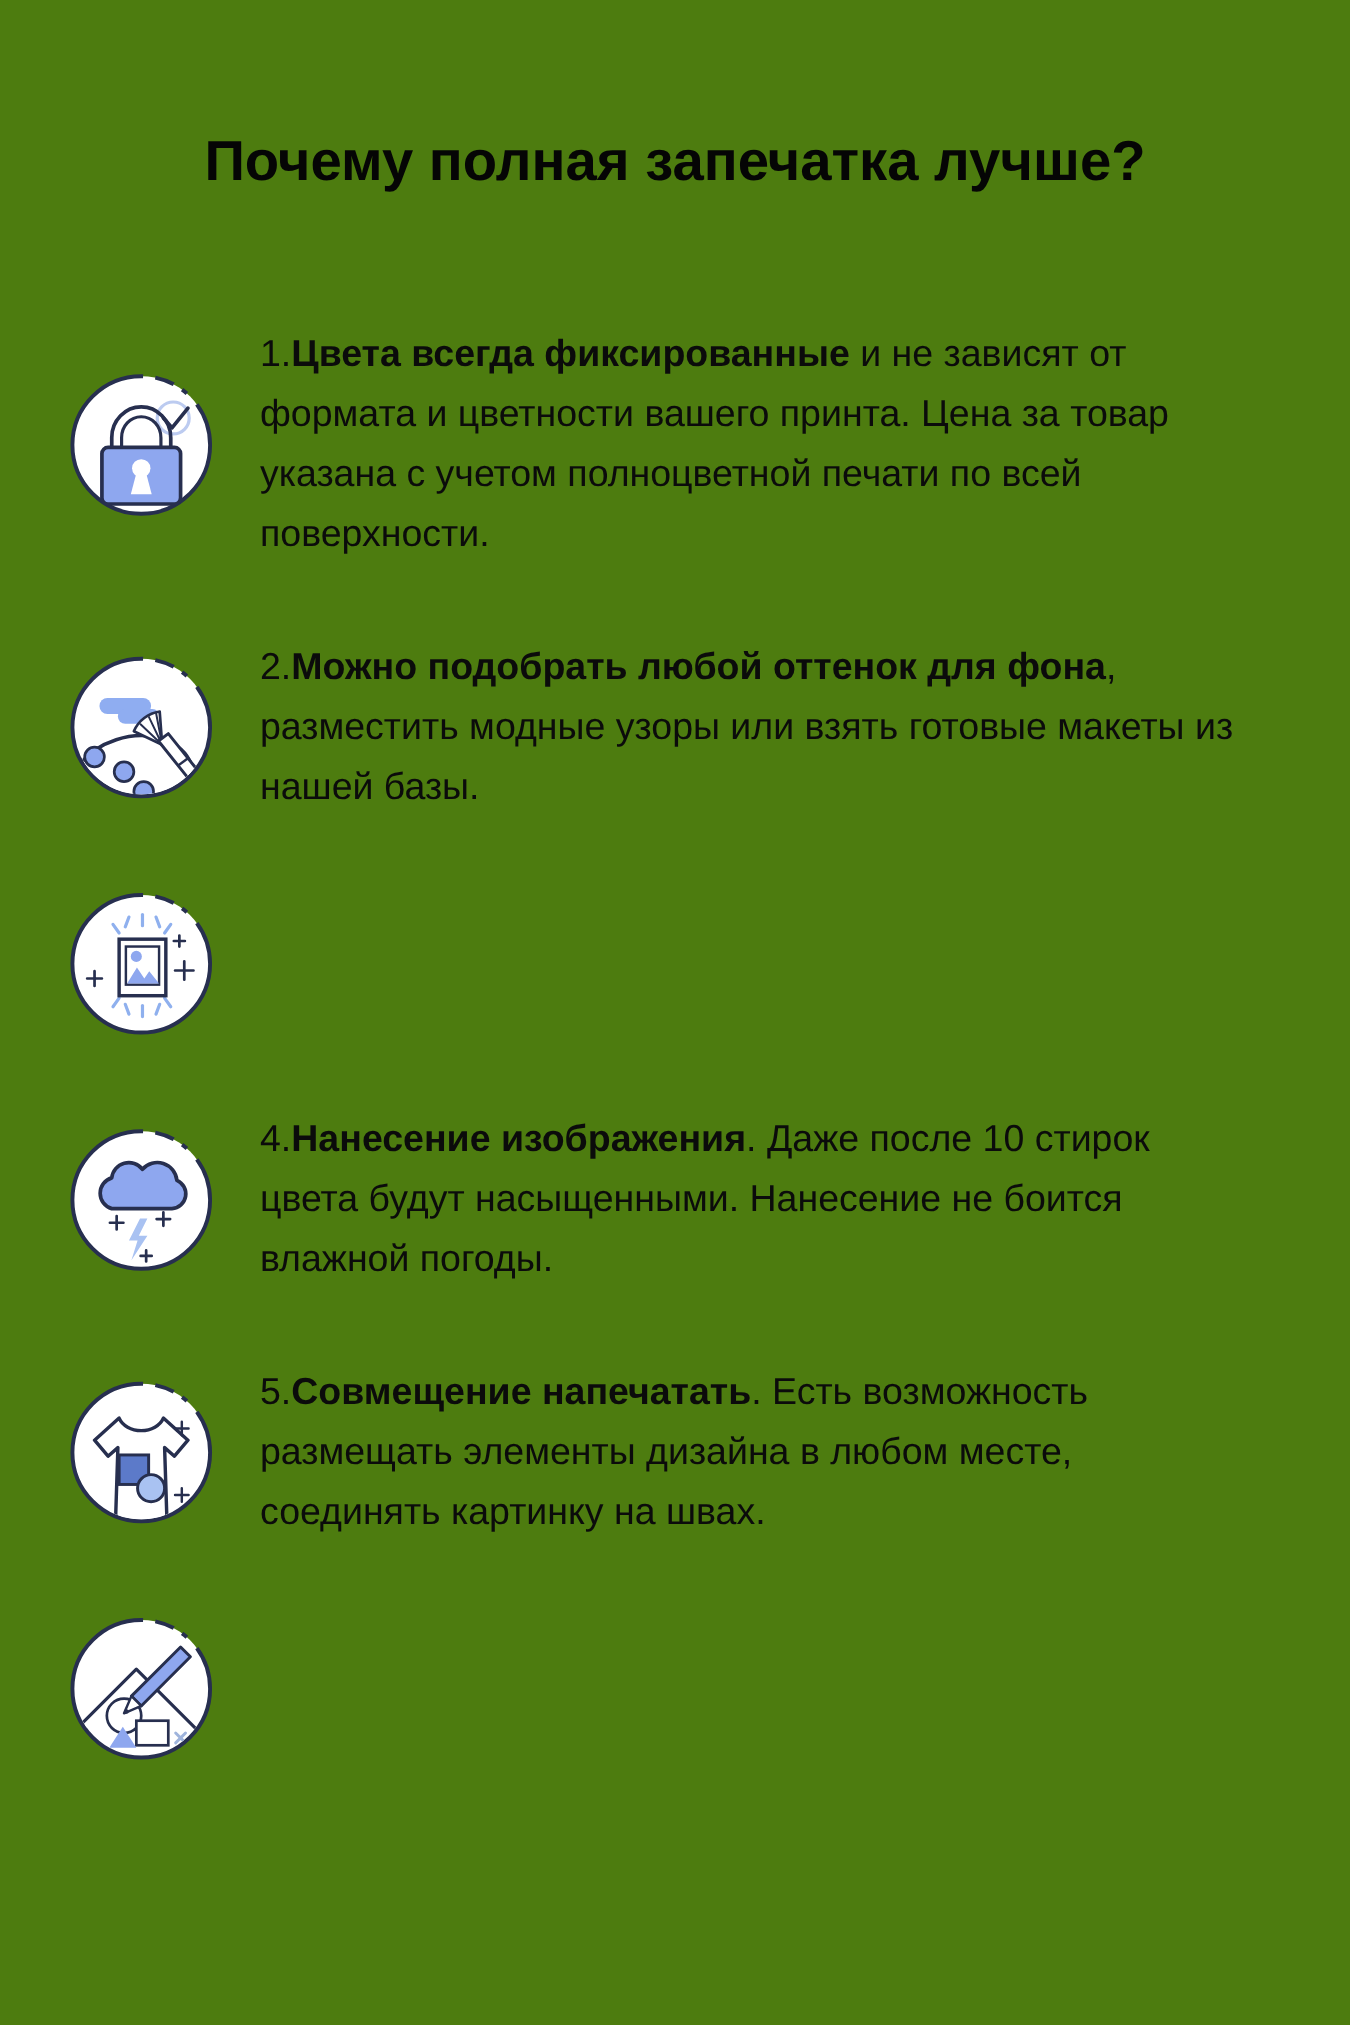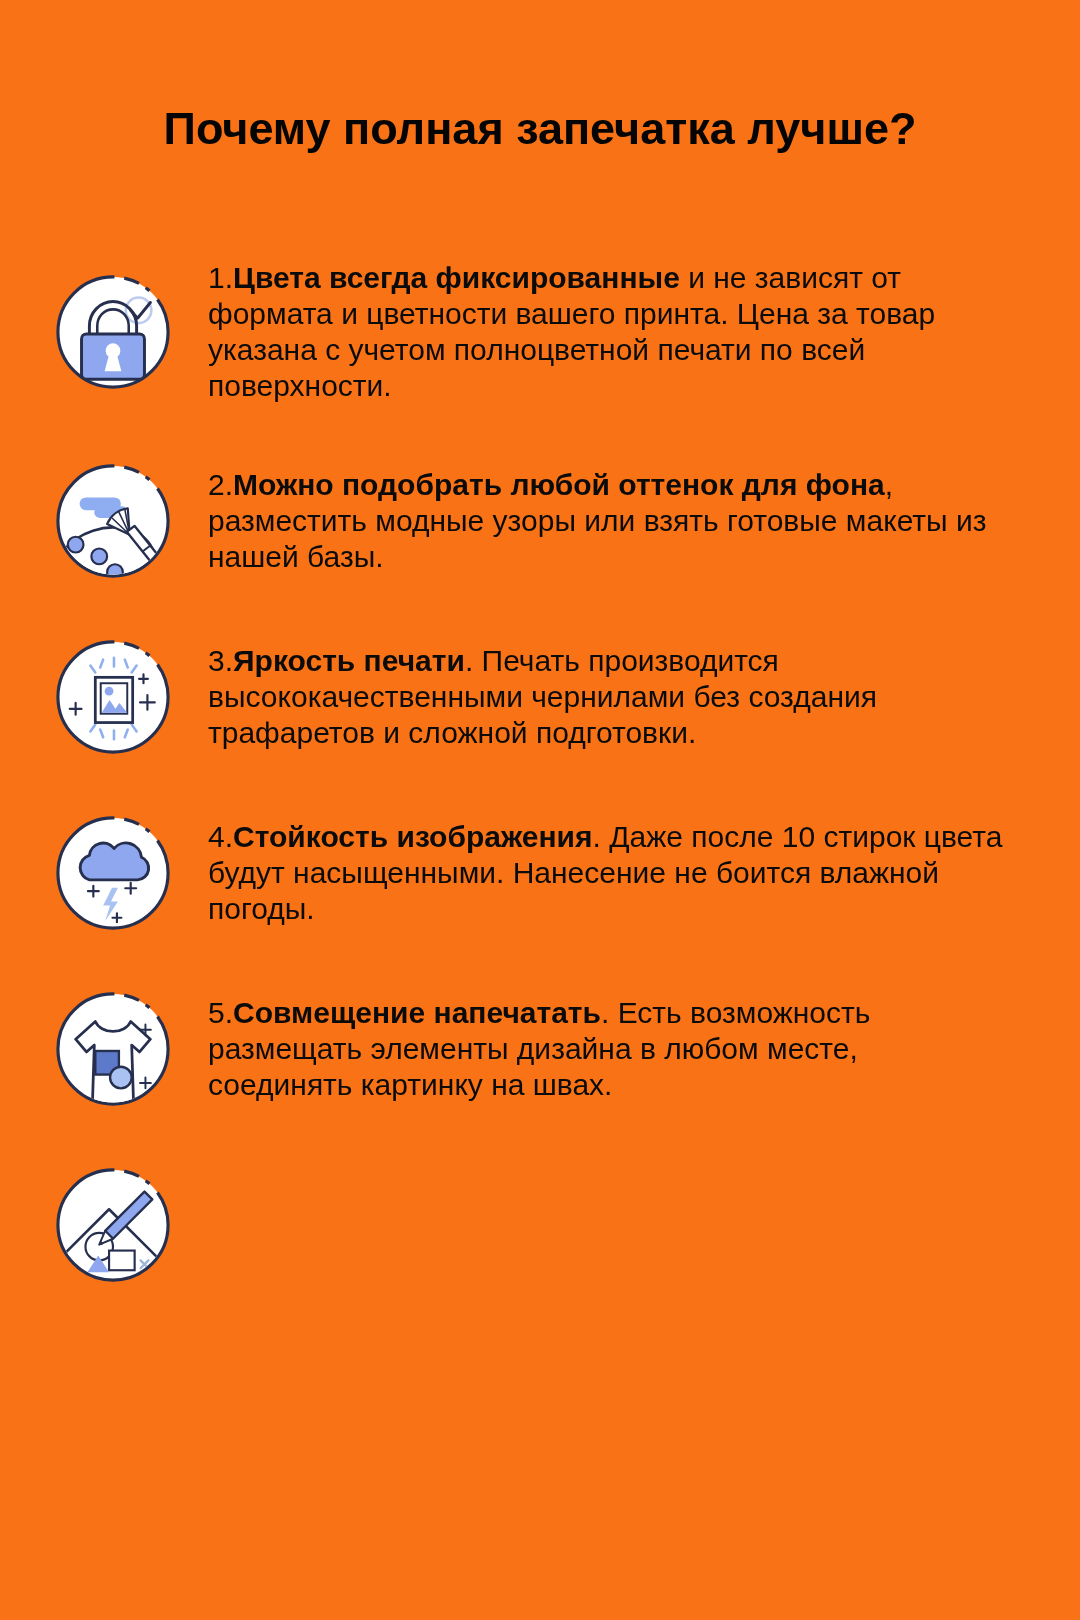--- a/index.html
+++ b/index.html
@@ -7,21 +7,21 @@
   body {
     width: 1080px;
     background: #ffffff;
     font-family: "Liberation Sans", sans-serif;
     color: #0b0b0b;
   }
   .canvas {
     width: 1080px;
     height: 1620px;
     overflow: hidden;
-    background: #f97316;
+    background: #4d7c0f;
     padding: 102px 38px 0 38px;
   }
   .title {
     margin: 0;
     font-size: 45px;
     line-height: 54px;
     font-weight: 700;
     text-align: center;
     color: #050505;
   }
@@ -40,21 +40,21 @@
     width: 118px;
     height: 118px;
     margin-left: 16px;
     margin-right: 36px;
   }
   .icon-wrap svg { display: block; width: 118px; height: 118px; }
   .text {
     margin: 0;
     width: 796px;
     font-size: 30px;
-    line-height: 36px;
+    line-height: 48px;
     font-weight: 400;
     color: #0b0b0b;
   }
   .text b { font-weight: 700; }
 </style>
 </head>
 <body>
 
 <main class="canvas">
   <h1 class="title">Почему полная запечатка лучше?</h1>
@@ -123,37 +123,36 @@
           <rect x="47.5" y="46" width="27" height="31" fill="#ffffff" stroke="#272f4f" stroke-width="2"></rect>
           <circle cx="56" cy="54" r="4.5" fill="#8ea7ef"></circle>
           <path d="M48.5,76 l8,-13 6,9 4,-6 8,10 z" fill="#8ea7ef"></path>
           <g stroke="#272f4f" stroke-width="2.2" stroke-linecap="round">
             <path d="M22,66 v12 M16,72 h12"></path>
             <path d="M95,58 v15 M87.5,65.5 h15"></path>
             <path d="M91,37 v9 M86.5,41.5 h9"></path>
           </g>
         </svg>
       </div>
-      <p class="text"><span>3.</span><b>Яркость печати</b><span>. Печать производится высококачественными чернилами без создания трафаретов и сложной подготовки.</span></p>
     </div>
 
     <div class="item">
       <div class="icon-wrap">
         <svg viewBox="0 0 120 120" xmlns="http://www.w3.org/2000/svg">
           <circle cx="60" cy="60" r="56" fill="#ffffff" stroke="#272f4f" stroke-width="3.2" stroke-dasharray="265 10 16 8 5 12"></circle>
           <path d="M36,67 h49 a12,12 0 0 0 4,-23 a16,16 0 0 0 -28,-9 a14,14 0 0 0 -25,7 a13,13 0 0 0 0,25 z" fill="#8ea7ef" stroke="#272f4f" stroke-width="3" stroke-linejoin="round"></path>
           <g stroke="#272f4f" stroke-width="2.2" stroke-linecap="round">
             <path d="M40,73 v11 M34.5,78.5 h11"></path>
             <path d="M78,70 v11 M72.5,75.5 h11"></path>
             <path d="M64,101 v9 M59.5,105.5 h9"></path>
           </g>
           <path d="M59,75 l-9,18 h7 l-5,16 13,-20 h-7 l7,-14 z" fill="#a9c2f2"></path>
         </svg>
       </div>
-      <p class="text"><span>4.</span><b>Стойкость изображения</b><span>. Даже после 10 стирок цвета будут насыщенными. Нанесение не боится влажной погоды.</span></p>
+      <p class="text"><span>4.</span><b>Нанесение изображения</b><span>. Даже после 10 стирок цвета будут насыщенными. Нанесение не боится влажной погоды.</span></p>
     </div>
 
     <div class="item">
       <div class="icon-wrap">
         <svg viewBox="0 0 120 120" xmlns="http://www.w3.org/2000/svg">
           <defs>
               <clipPath id="clip-p5">
                 <circle cx="60" cy="60" r="54.4"></circle>
               </clipPath>
             </defs>

